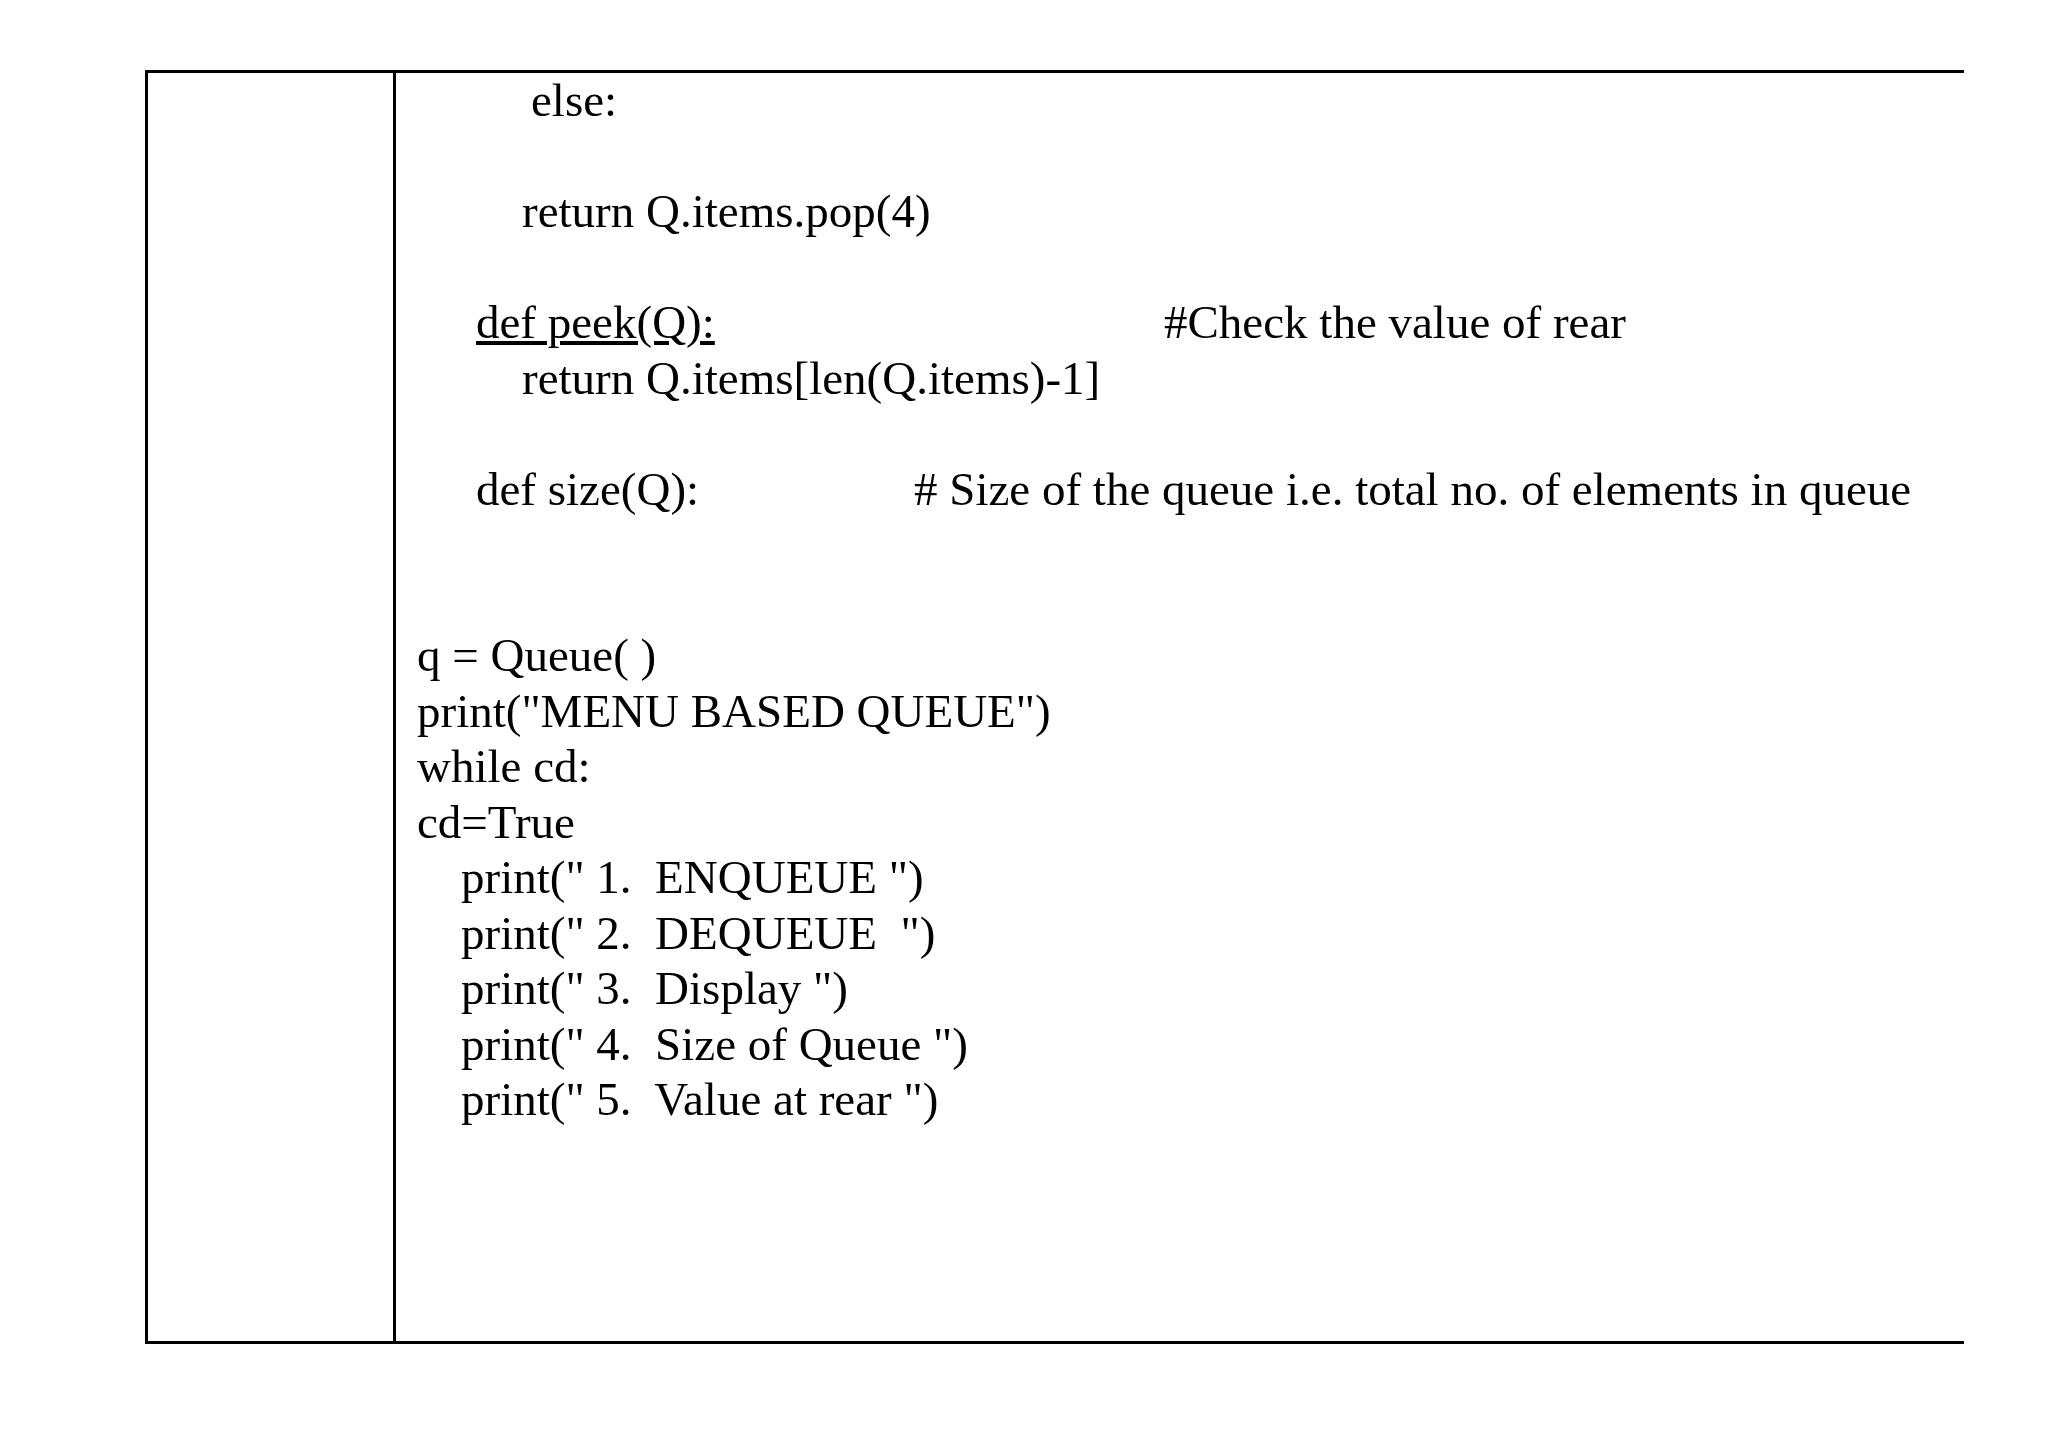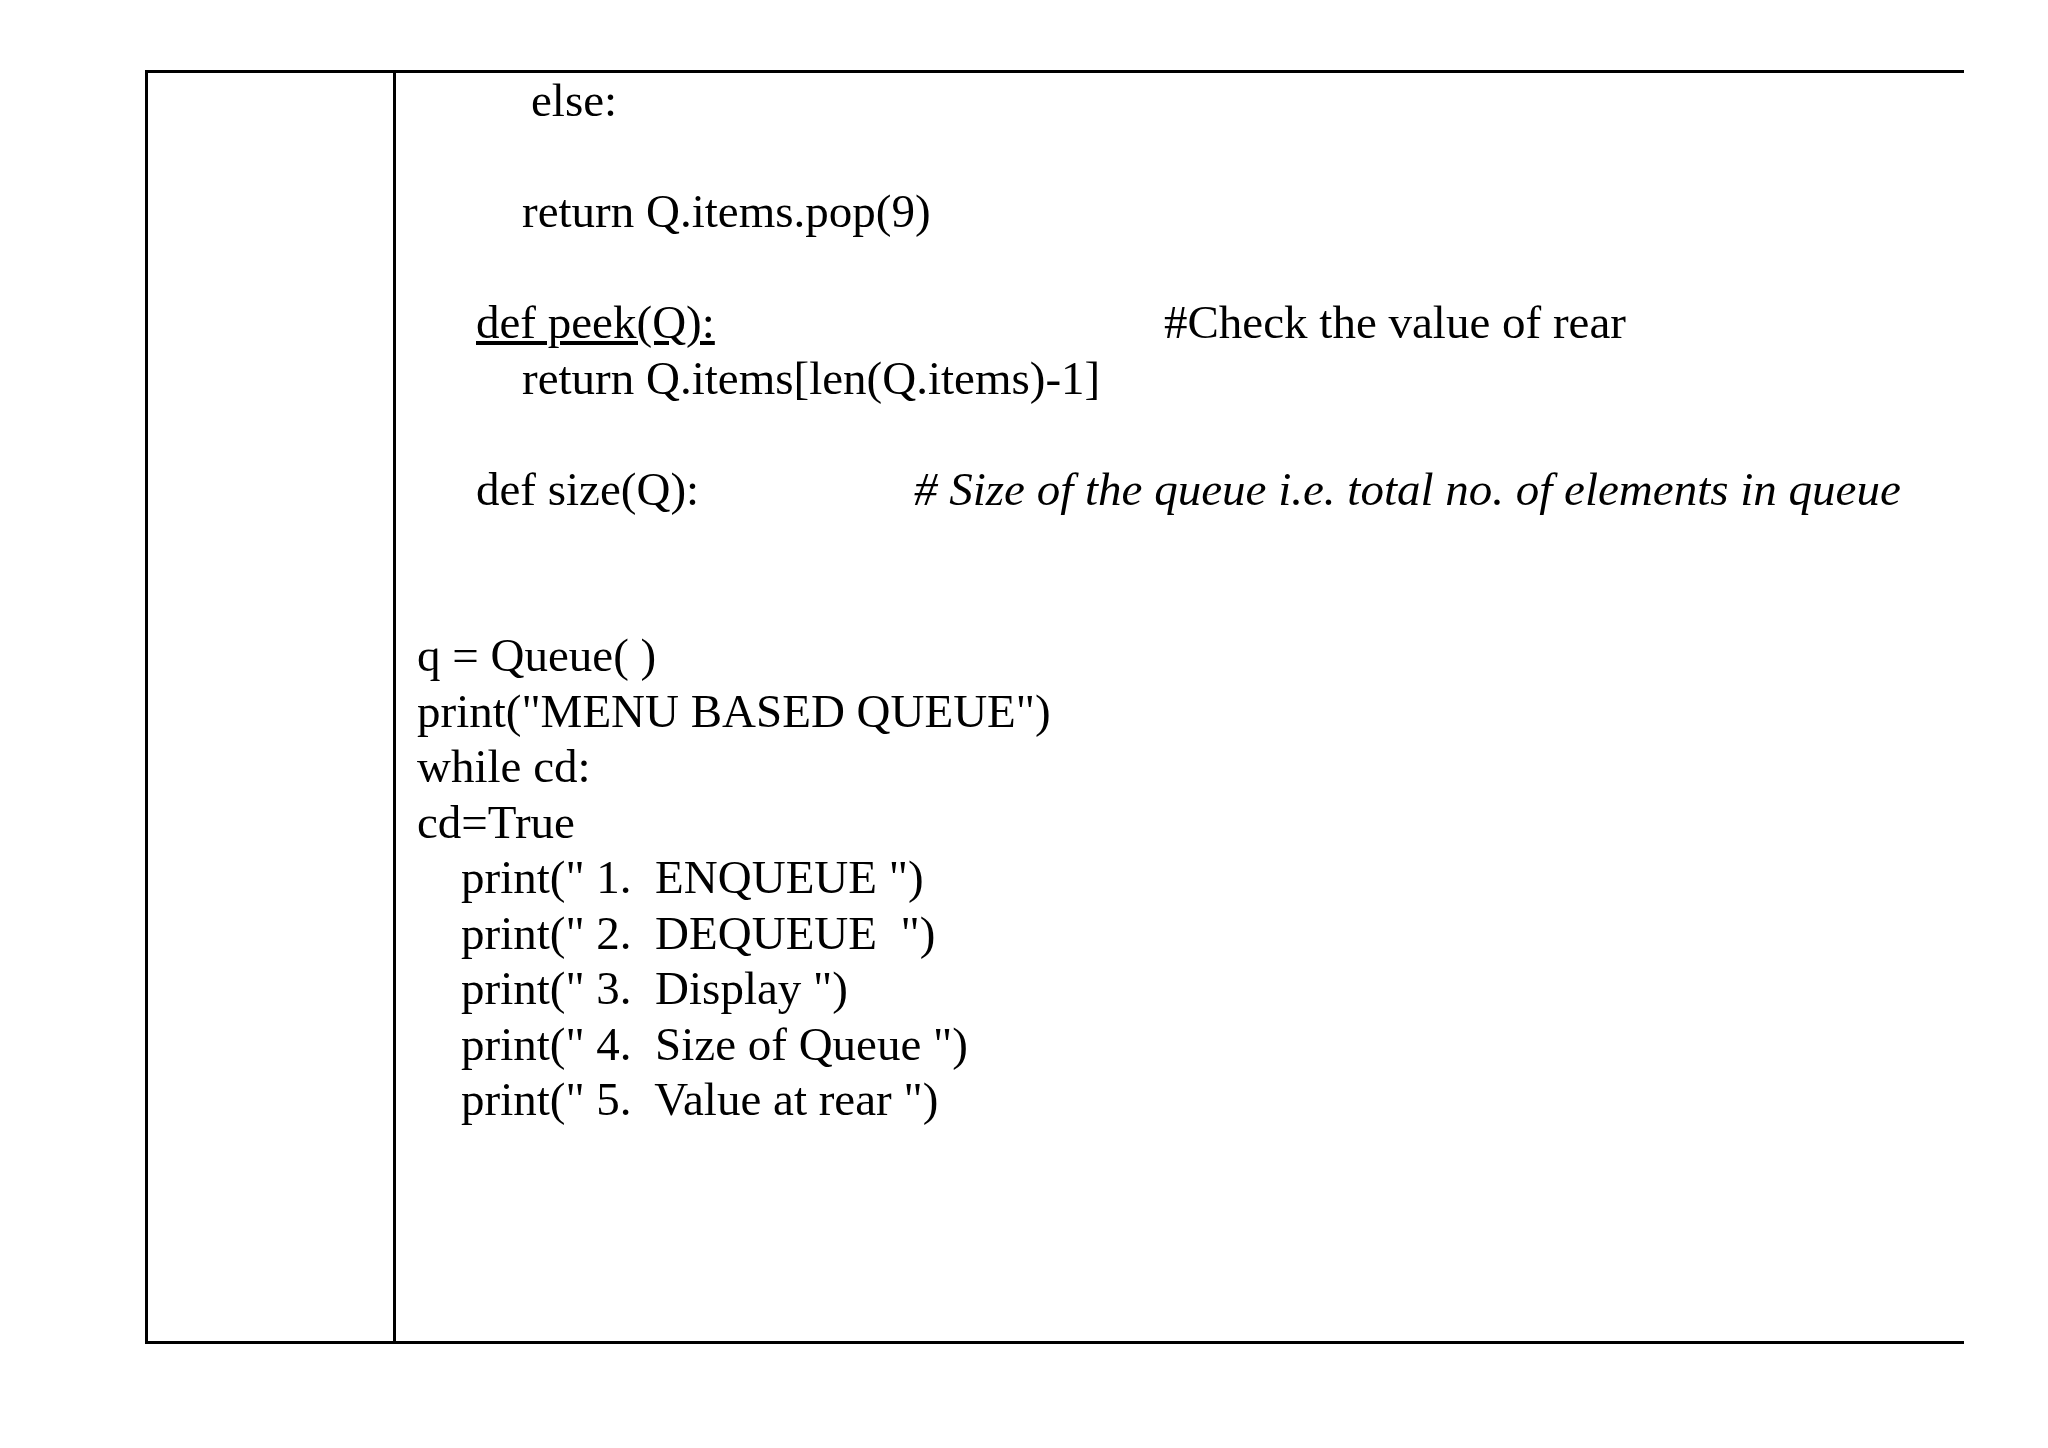--- a/index.html
+++ b/index.html
@@ -67,26 +67,26 @@
 </head>
 <body>
 
 <div class="sheet">
   <div class="doc-table">
     <div class="left-cell"></div>
     <div class="col-divider"></div>
     <div class="code-area" id="code-area">
         <div class="code-line"><span class="code-text" style="left: 134px;">else:</span></div>
         <div class="code-line"><span class="code-text" style="left: 0px;"></span></div>
-        <div class="code-line"><span class="code-text" style="left: 125px;">return Q.items.pop(9)</span></div>
+        <div class="code-line"><span class="code-text" style="left: 125px;">return Q.items.pop(4)</span></div>
         <div class="code-line"><span class="code-text" style="left: 0px;"></span></div>
         <div class="code-line"><span class="code-text" style="left: 79px; text-decoration: underline;">def peek(Q):</span><span class="code-comment" style="left: 767px;">#Check the value of rear</span></div>
         <div class="code-line"><span class="code-text" style="left: 125px;">return Q.items[len(Q.items)-1]</span></div>
         <div class="code-line"><span class="code-text" style="left: 0px;"></span></div>
-        <div class="code-line"><span class="code-text" style="left: 79px; text-align: center;">def size(Q):</span><span class="code-comment" style="left: 517px; font-style: italic;"># Size of the queue i.e. total no. of elements in queue</span></div>
+        <div class="code-line"><span class="code-text" style="left: 79px; text-align: center;">def size(Q):</span><span class="code-comment" style="left: 517px;"># Size of the queue i.e. total no. of elements in queue</span></div>
         <div class="code-line"><span class="code-text" style="left: 0px;"></span></div>
         <div class="code-line"><span class="code-text" style="left: 0px;"></span></div>
         <div class="code-line"><span class="code-text" style="left: 20px;">q = Queue( )</span></div>
         <div class="code-line"><span class="code-text" style="left: 20px;">print("MENU BASED QUEUE")</span></div>
         <div class="code-line"><span class="code-text" style="left: 20px;">while cd:</span></div>
         <div class="code-line"><span class="code-text" style="left: 20px;">cd=True</span></div>
         <div class="code-line"><span class="code-text" style="left: 64px;">print(" 1.  ENQUEUE ")</span></div>
         <div class="code-line"><span class="code-text" style="left: 64px;">print(" 2.  DEQUEUE  ")</span></div>
         <div class="code-line"><span class="code-text" style="left: 64px;">print(" 3.  Display ")</span></div>
         <div class="code-line"><span class="code-text" style="left: 64px;">print(" 4.  Size of Queue ")</span></div>

